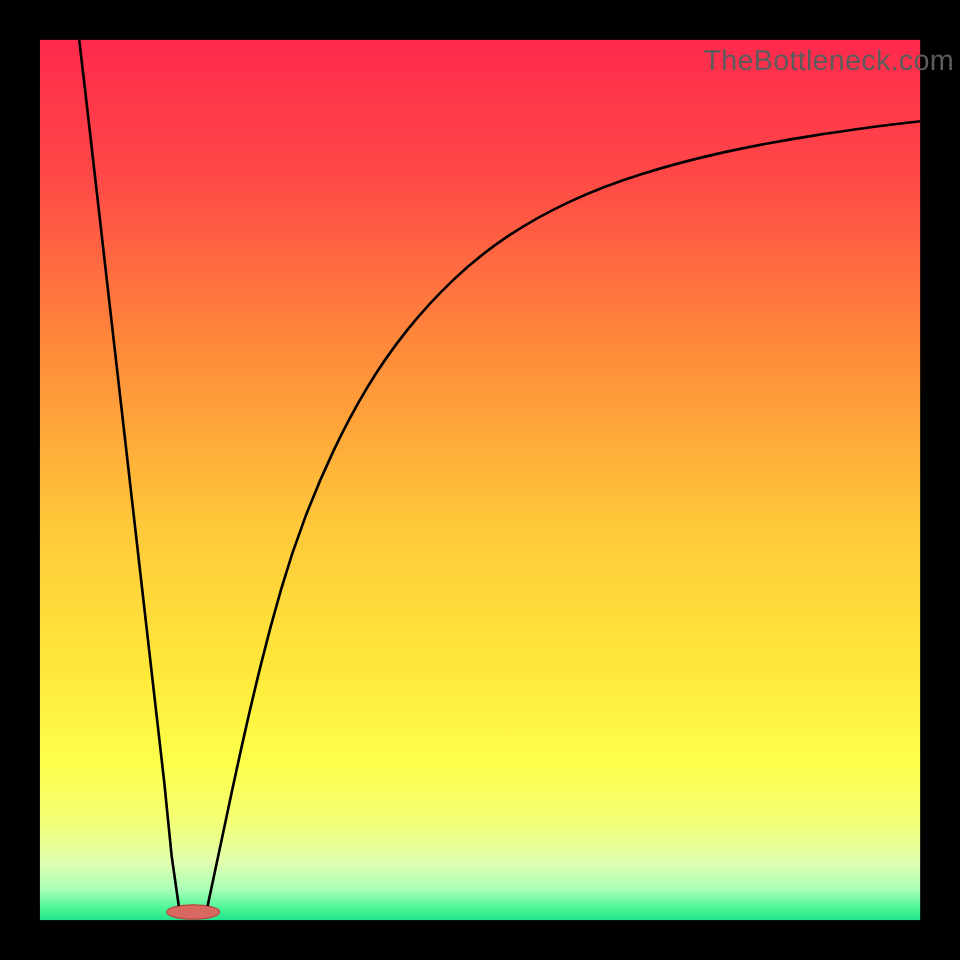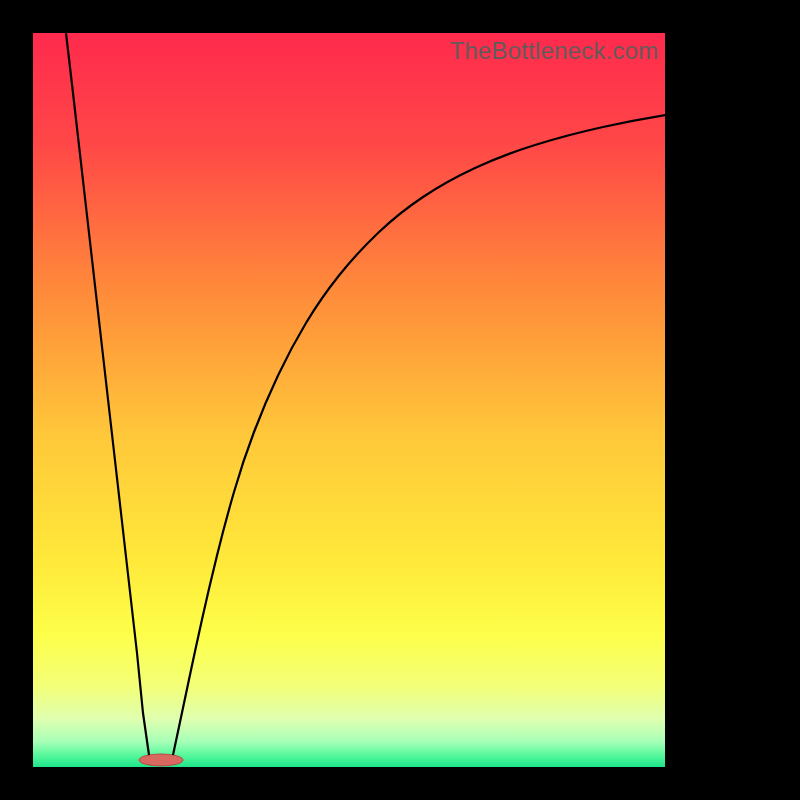--- a/index.html
+++ b/index.html
@@ -15,21 +15,21 @@
     position: absolute;
     top: 0; left: 0;
     width: 800px;
     height: 800px;
     background: #000;
   }
   .plot-area {
     position: absolute;
     top: 33px;
     left: 33px;
-    width: 632px;
+    width: 768px;
     height: 734px;
     overflow: hidden;
   }
   .watermark {
     position: absolute;
     top: 4px;
     right: 6px;
     color: #5c5c5c;
     font-size: 24px;
     font-weight: 500;

